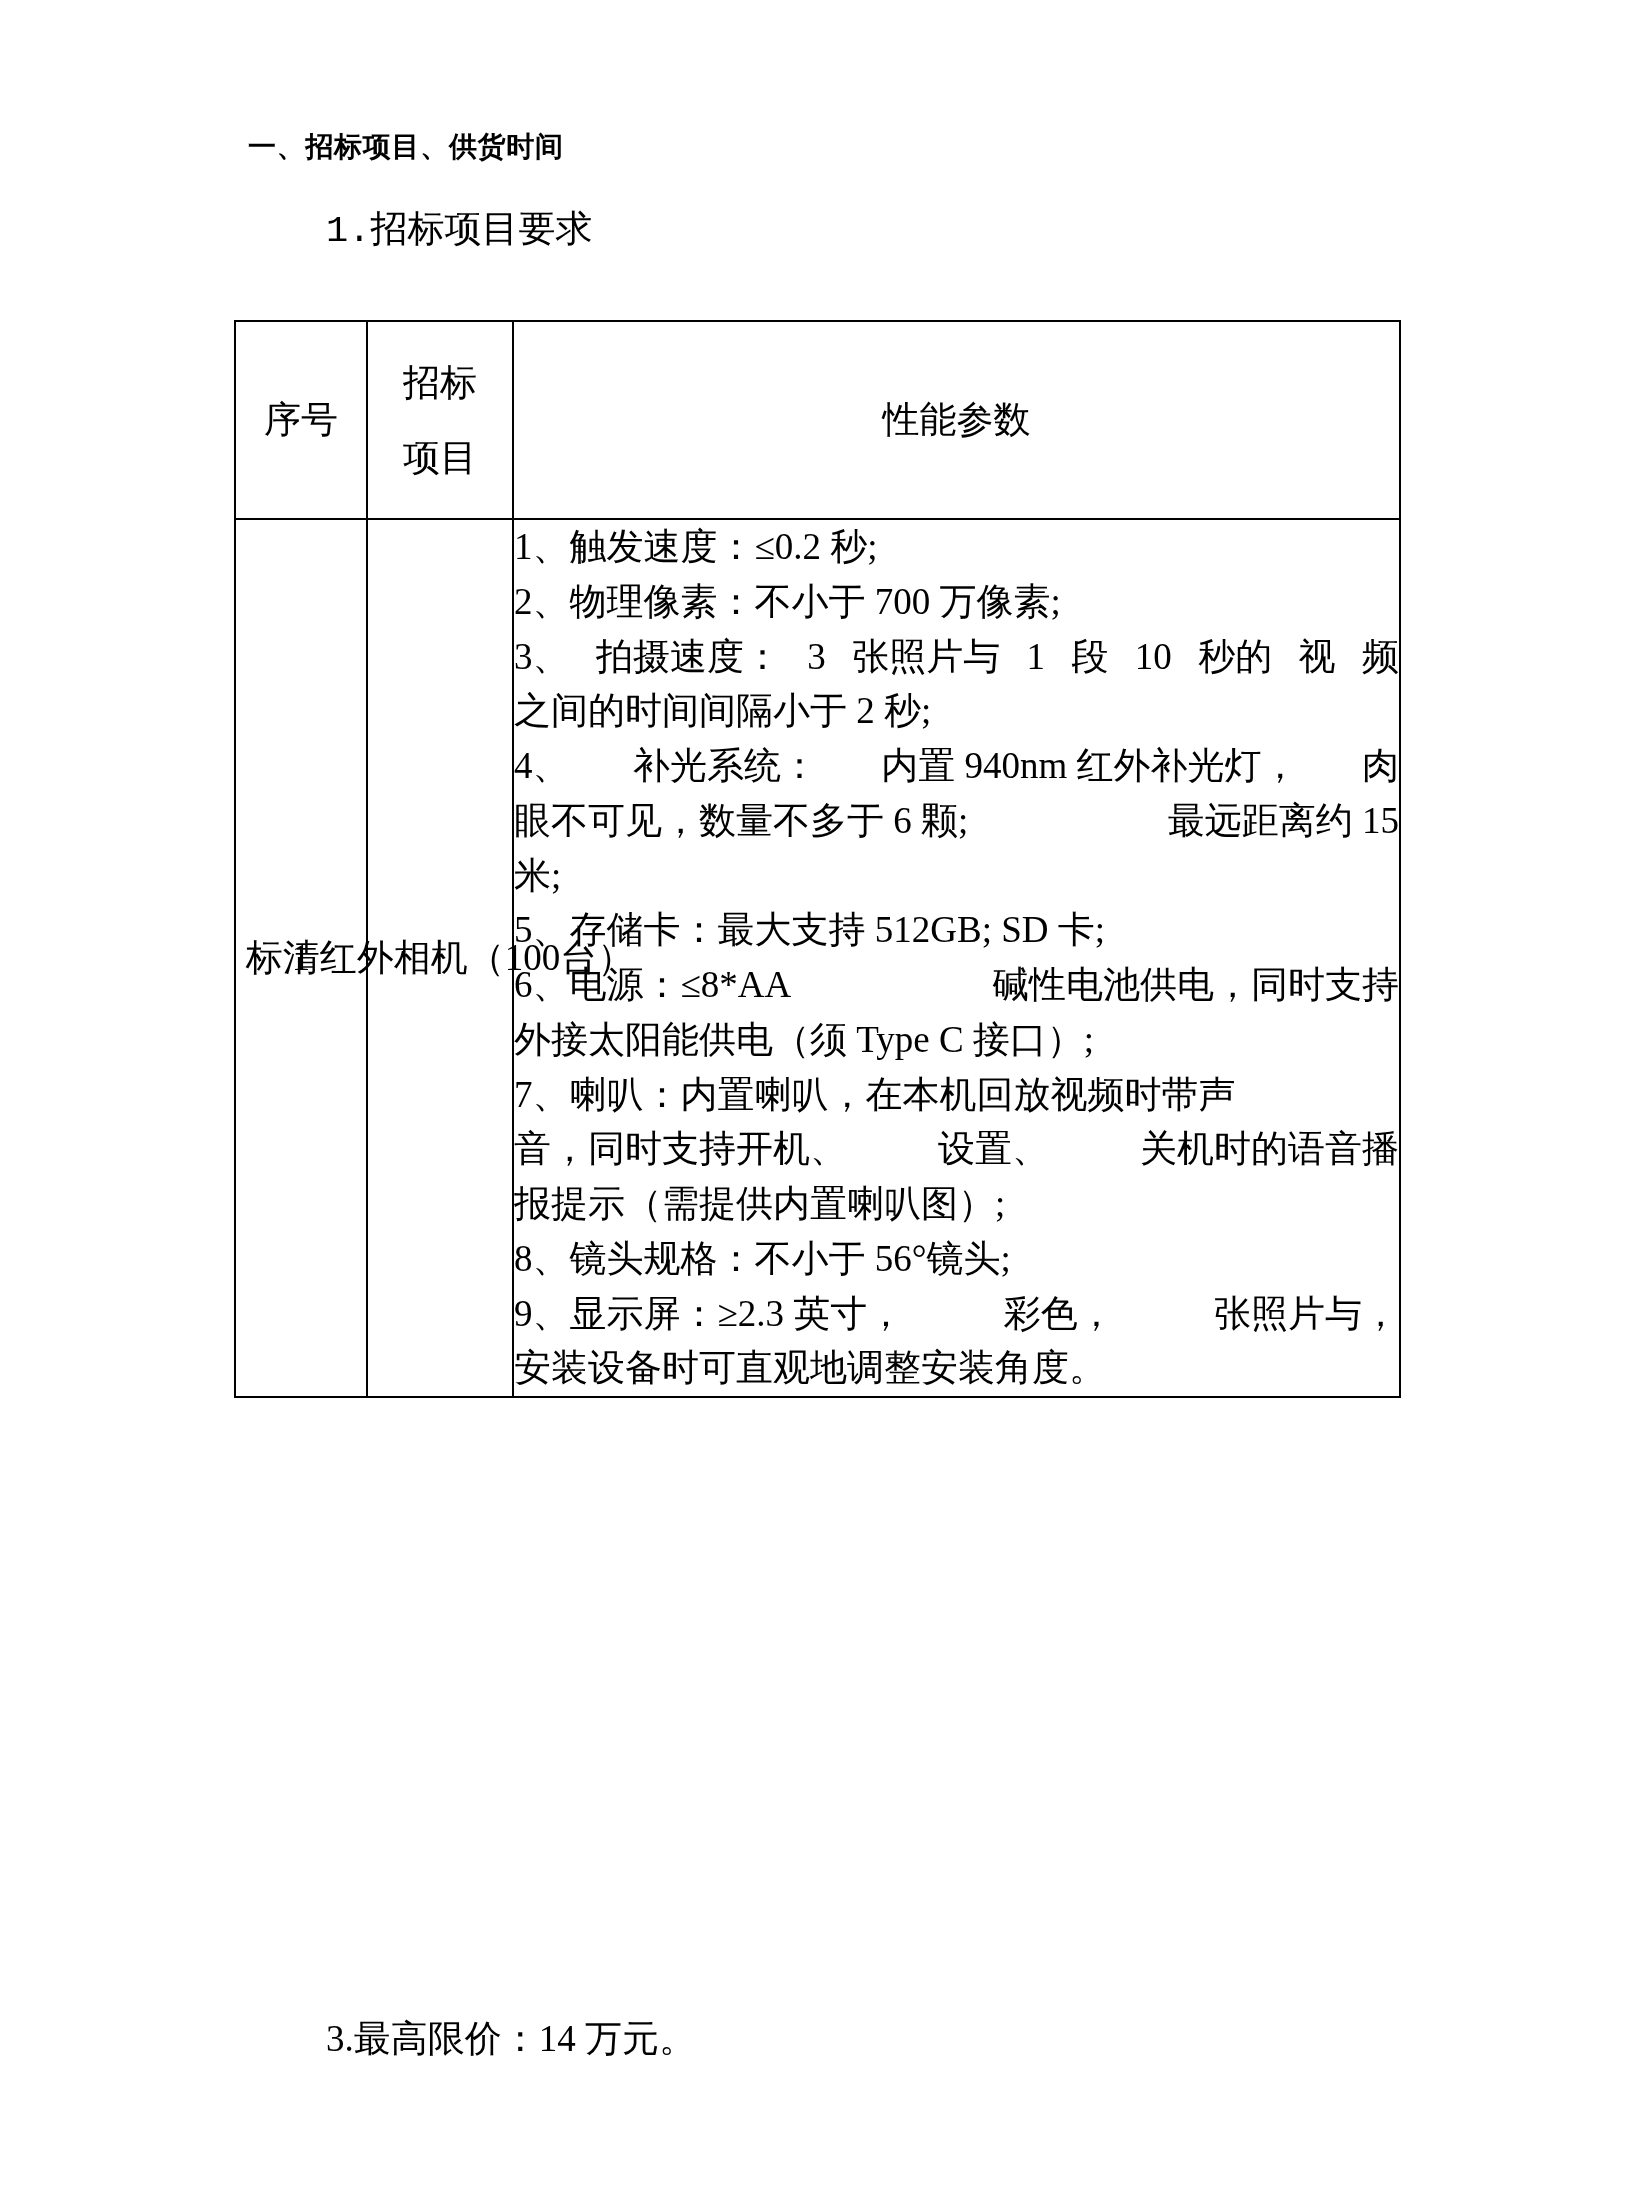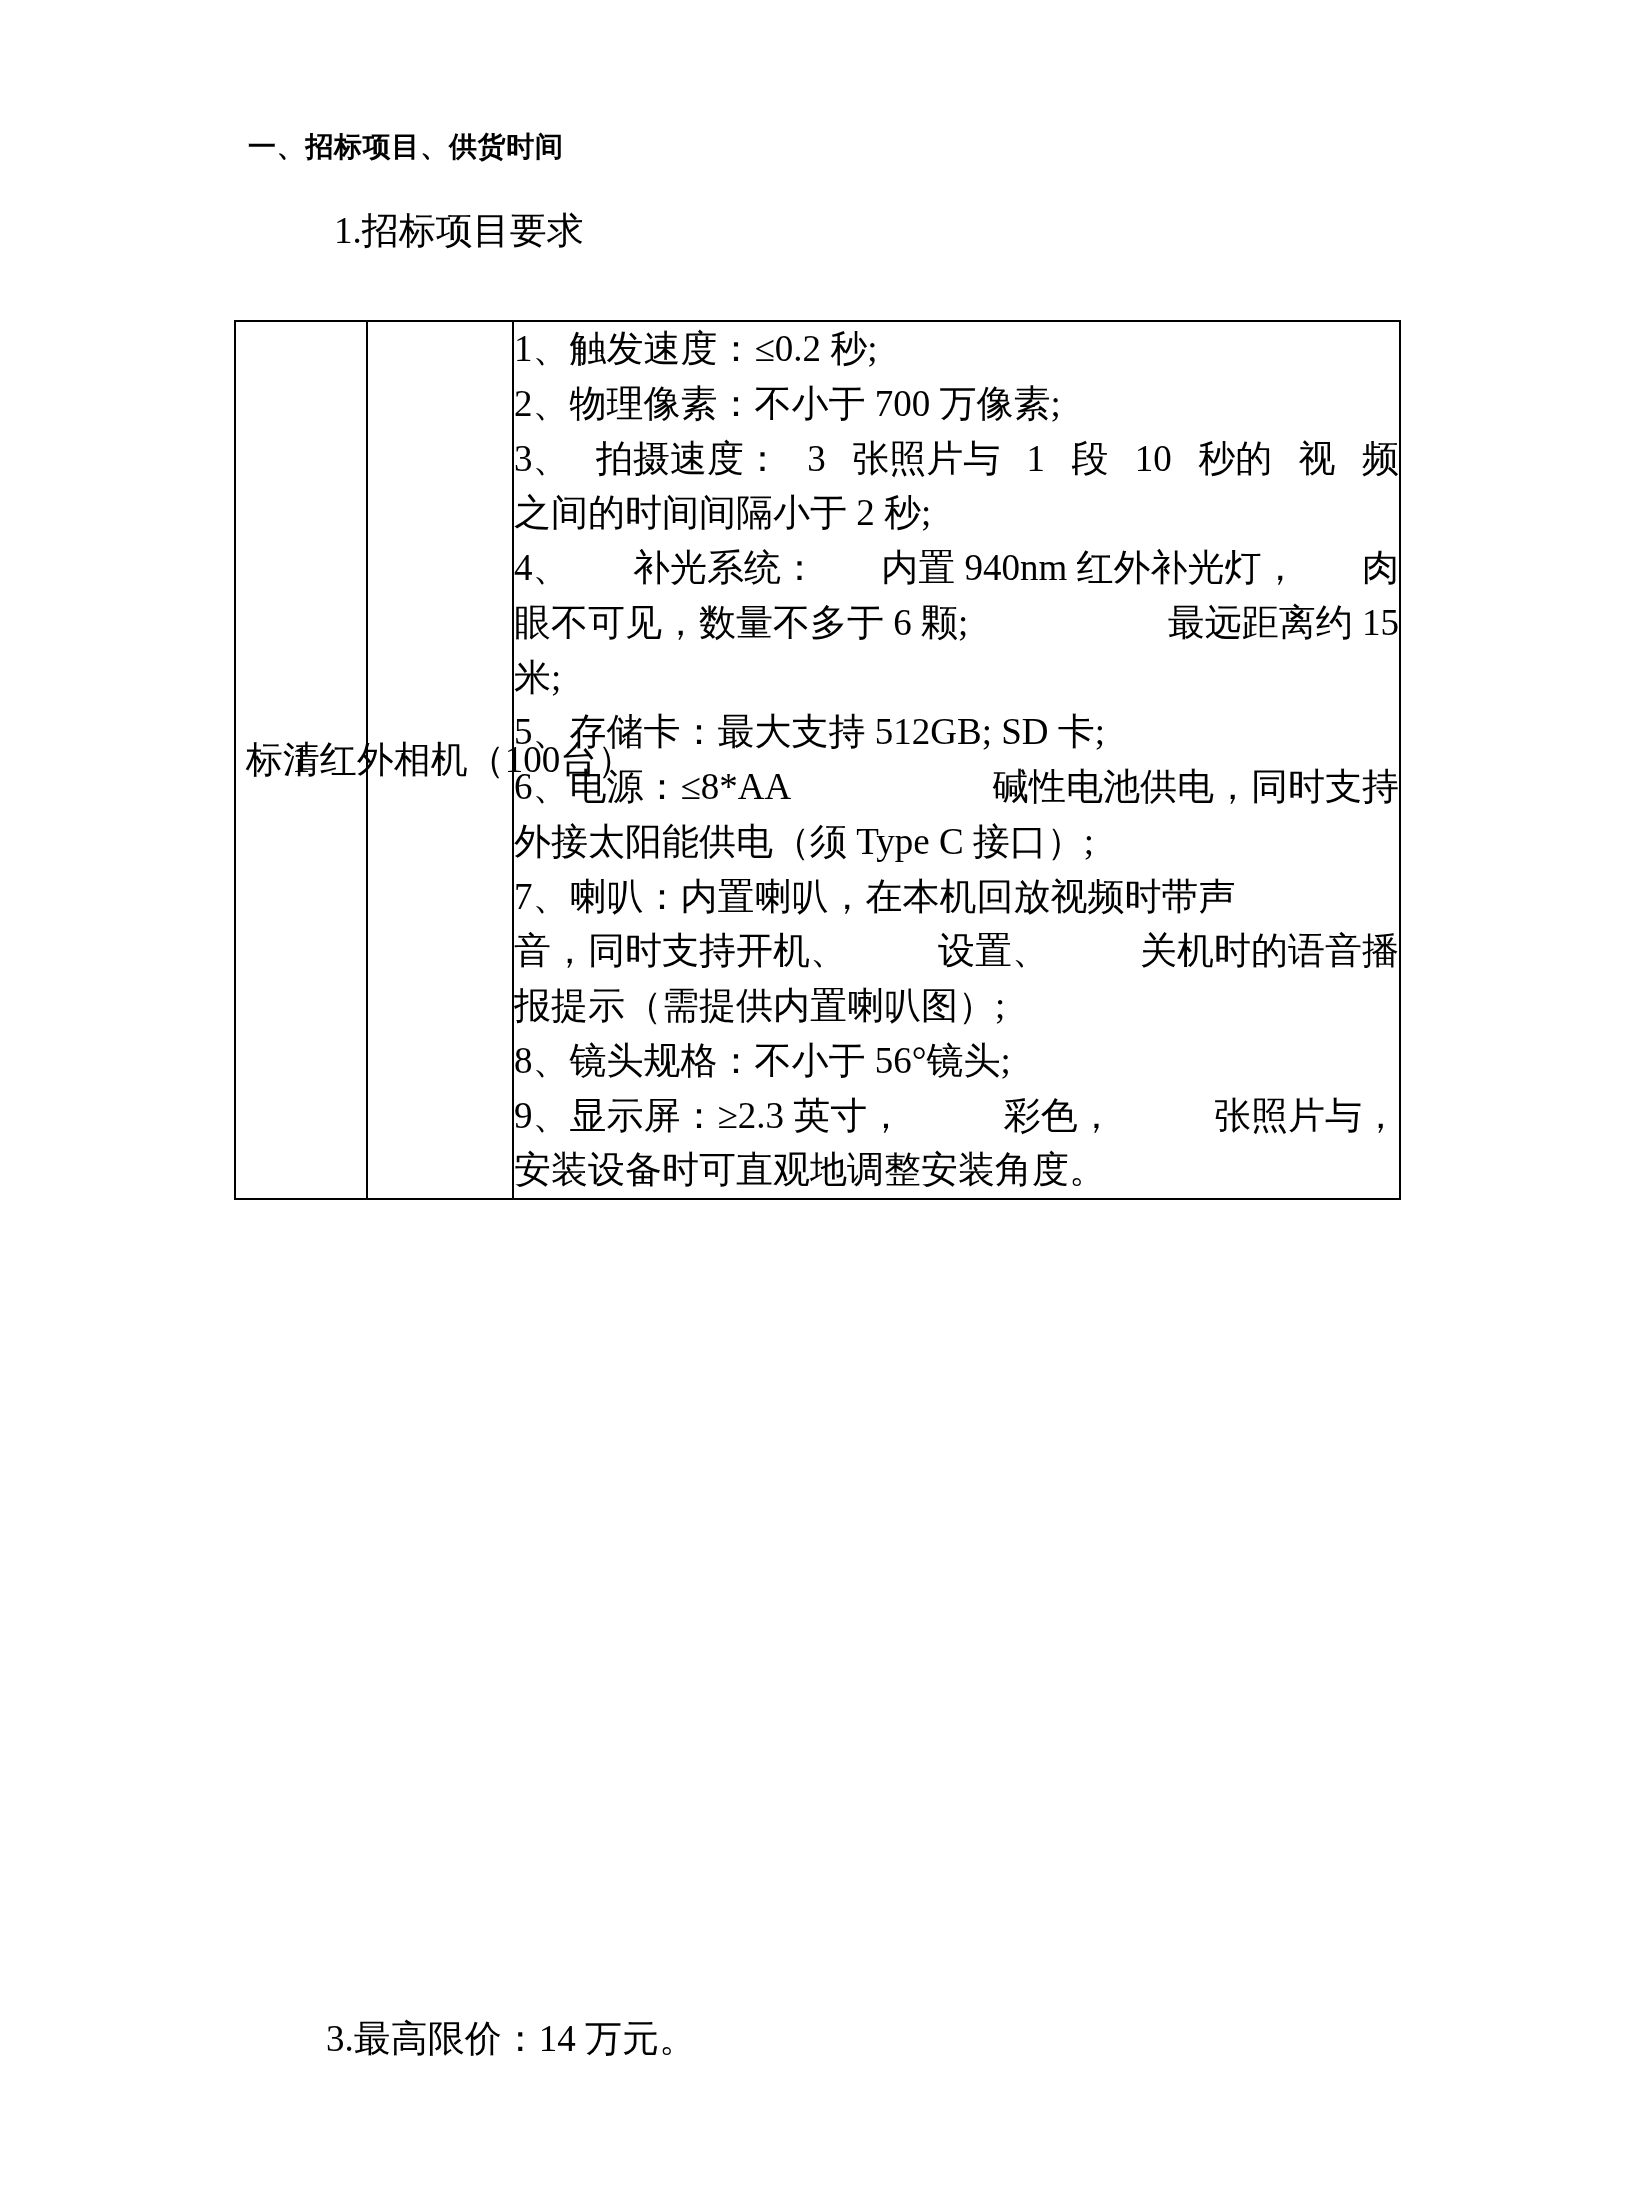--- a/index.html
+++ b/index.html
@@ -37,22 +37,21 @@
     white-space: nowrap;
   }
 
   .doc-subheading {
     position: absolute;
     left: 326px;
     top: 208px;
     font-size: 37px;
     line-height: 1.25;
     white-space: nowrap;
-    font-family: Liberation Serif, serif;
-    margin-left: 8px;
+    font-family: Liberation Mono, monospace;
   }
 
   
   .bid-table {
     position: absolute;
     left: 234px;
     top: 320px;
     width: 1165px;
     border-collapse: collapse;
     table-layout: fixed;
@@ -139,20 +138,38 @@
 
   <div class="doc-subheading">1.招标项目要求</div>
 
   <table class="bid-table">
     <colgroup>
       <col class="col-seq">
       <col class="col-item">
       <col class="col-spec">
     </colgroup>
     <tbody>
+      <tr>
+        <td class="th-cell col-seq">
+          <div class="th-stack">
+            <span>序号</span>
+          </div>
+        </td>
+        <td class="th-cell col-item">
+          <div class="th-stack">
+            <span>招标</span>
+            <span>项目</span>
+          </div>
+        </td>
+        <td class="th-cell col-spec">
+          <div class="th-stack" style="justify-content:center;">
+            <span>性能参数</span>
+          </div>
+        </td>
+      </tr>
 
       <tr>
         <td class="seq-cell">1</td>
         <td class="item-cell">
           <div class="item-stack">
             <span>标清</span>
             <span>红外</span>
             <span>相机</span>
             <span>（100</span>
             <span>台）</span>

